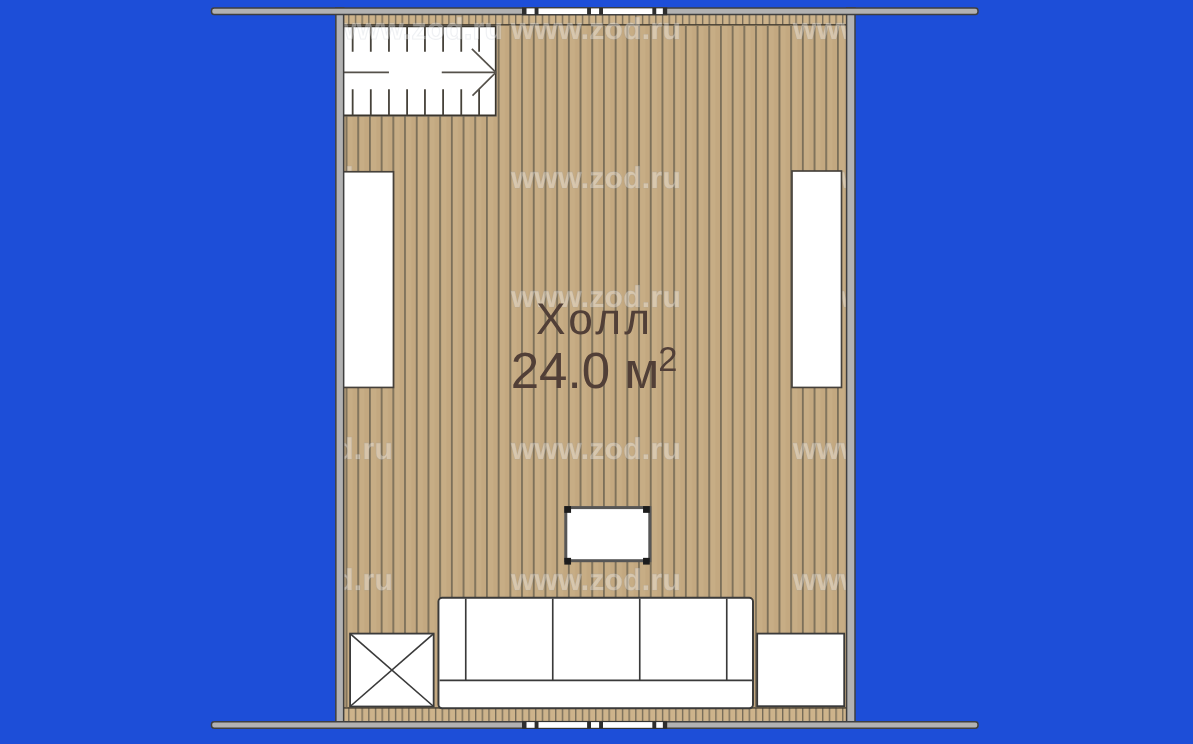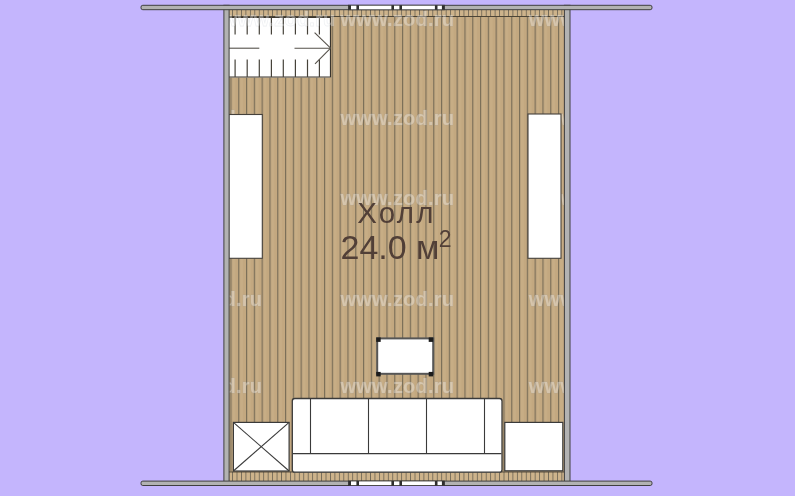--- a/index.html
+++ b/index.html
@@ -1,16 +1,16 @@
 <!DOCTYPE html>
 <html><head>
 <meta charset="utf-8">
 <style>
   html,body{margin:0;padding:0;background:#ffffff;}
-  #plan{position:relative;width:795px;height:496px;background:#c4b5fd;overflow:hidden;}
+  #plan{position:relative;width:795px;height:496px;background:#1d4ed8;overflow:hidden;}
   svg{display:block;}
   text{font-family:"Liberation Sans", sans-serif;}
 </style>
 </head>
 <body>
 <div id="plan">
 <svg width="795" height="496" viewBox="0 0 795 496" xmlns="http://www.w3.org/2000/svg">
 <defs>
   <pattern id="plank" patternUnits="userSpaceOnUse" x="4.2" y="0" width="7.8" height="10">
     <rect x="0" y="0" width="7.8" height="10" fill="#c3a880"></rect>

